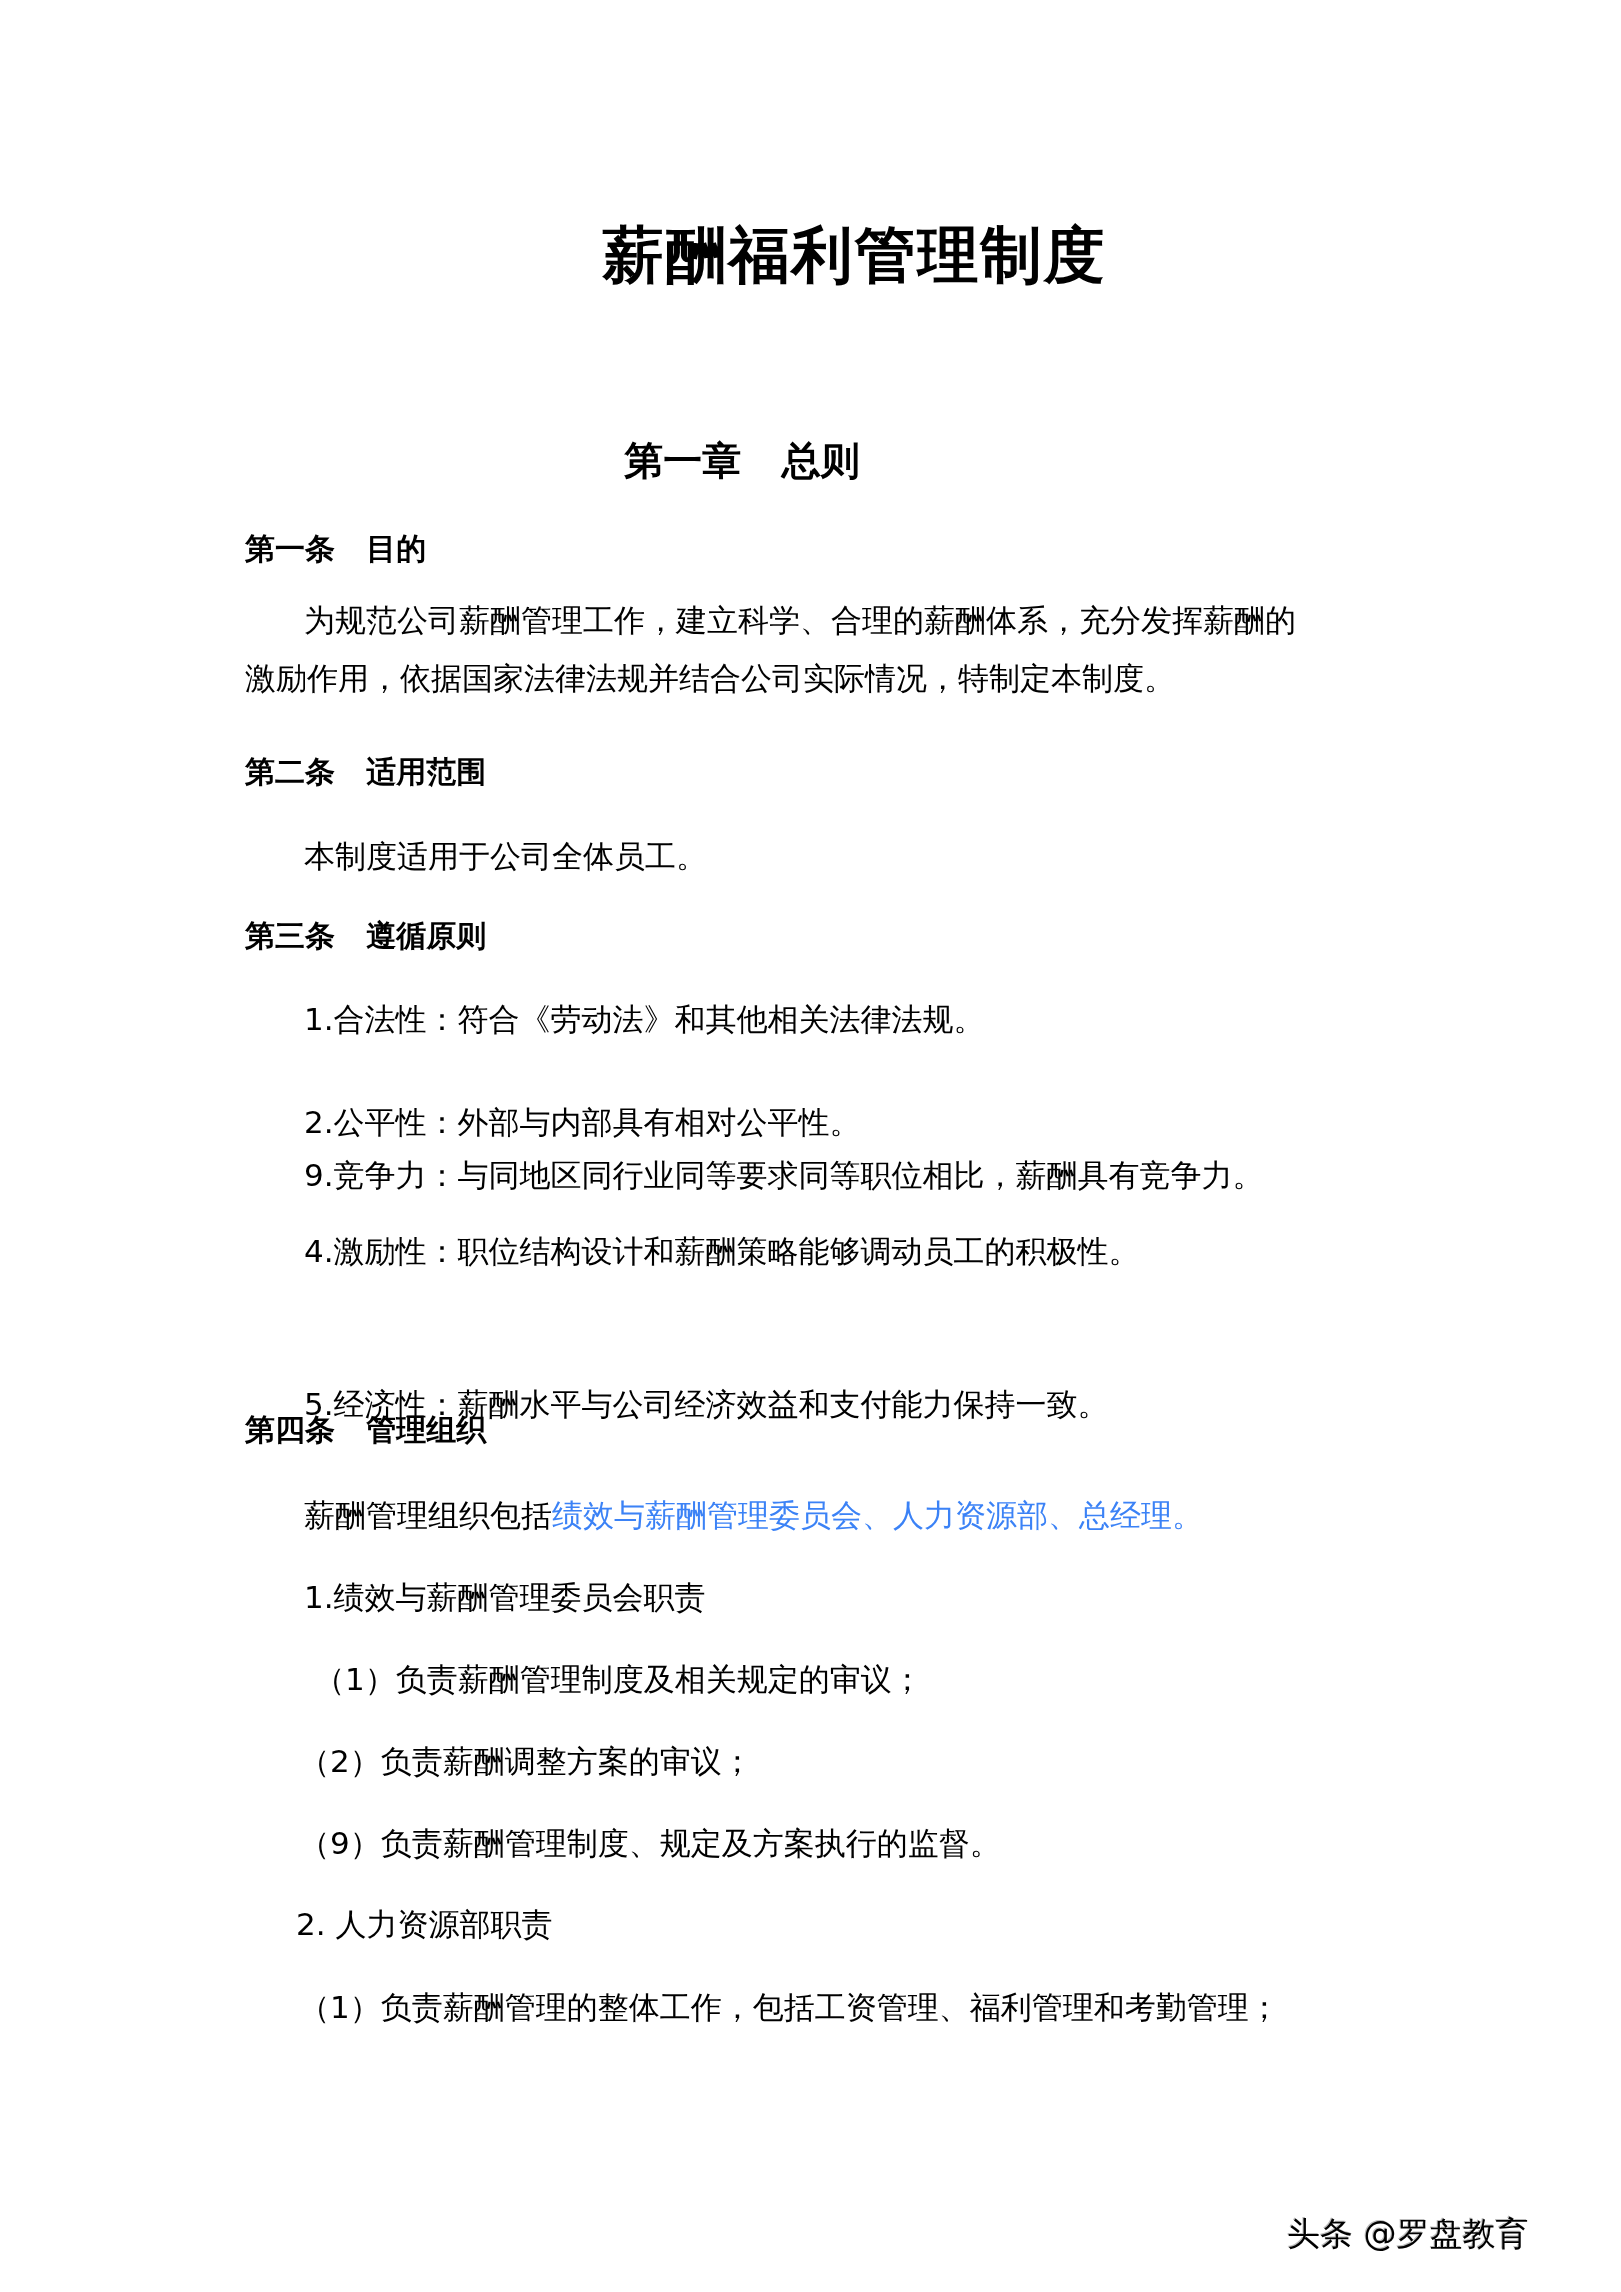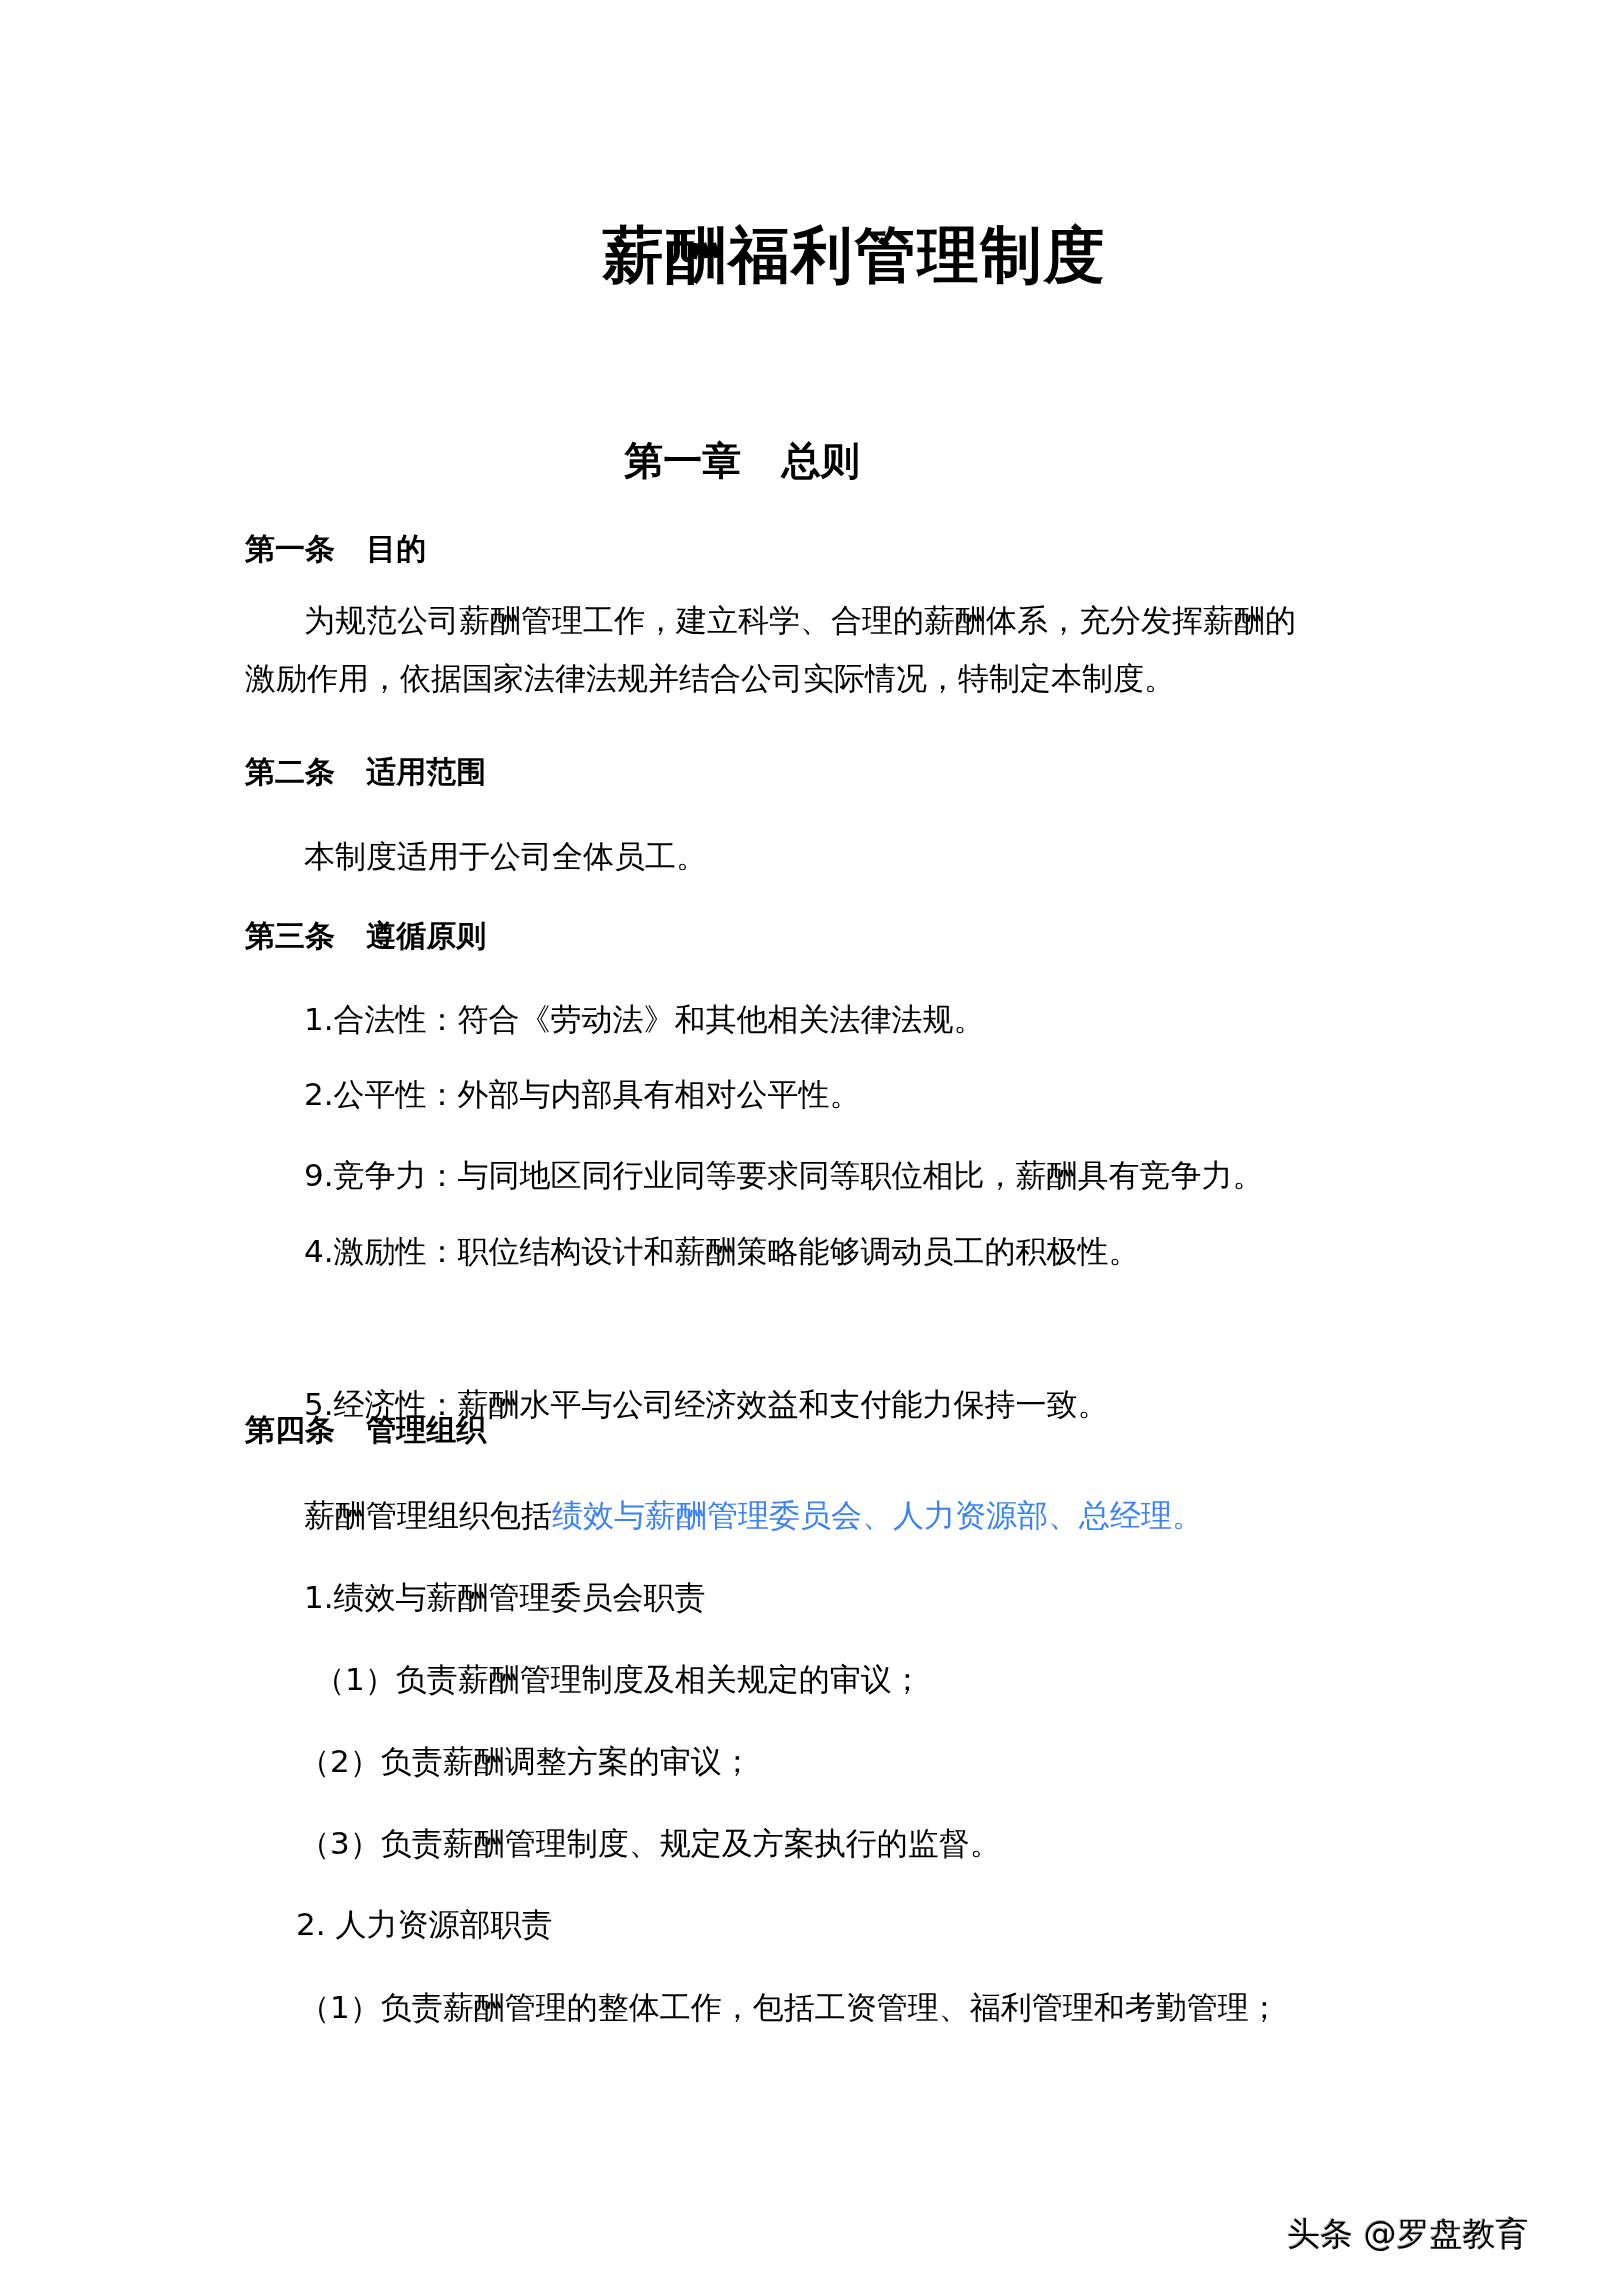--- a/index.html
+++ b/index.html
@@ -88,33 +88,33 @@
 
   <div class="article-heading" style="top:526px;">第一条   目的</div>
   <div class="para indent" style="top:597px;">为规范公司薪酬管理工作，建立科学、合理的薪酬体系，充分发挥薪酬的</div>
   <div class="para" style="top:655px;">激励作用，依据国家法律法规并结合公司实际情况，特制定本制度。</div>
 
   <div class="article-heading" style="top:749px;">第二条   适用范围</div>
   <div class="para indent" style="top:833px;">本制度适用于公司全体员工。</div>
 
   <div class="article-heading" style="top:913px;">第三条   遵循原则</div>
   <div class="para indent" style="top:996px;">1.合法性：符合《劳动法》和其他相关法律法规。</div>
-  <div class="para indent" style="top:1071px;text-align:center;">2.公平性：外部与内部具有相对公平性。</div>
+  <div class="para indent" style="top:1099px;text-align:center;">2.公平性：外部与内部具有相对公平性。</div>
   <div class="para indent" style="top:1152px;">9.竞争力：与同地区同行业同等要求同等职位相比，薪酬具有竞争力。</div>
   <div class="para indent" style="top:1228px;">4.激励性：职位结构设计和薪酬策略能够调动员工的积极性。</div>
   <div class="para indent" style="top:1381px;">5.经济性：薪酬水平与公司经济效益和支付能力保持一致。</div>
 
   <div class="article-heading" style="top:1407px;">第四条   管理组织</div>
   <div class="para indent" style="top:1492px;">
     <span>薪酬管理组织包括</span><span class="highlight">绩效与薪酬管理委员会、人力资源部、总经理。</span>
   </div>
 
   <div class="para indent" style="top:1574px;">1.绩效与薪酬管理委员会职责</div>
   <div class="para indent-sub" style="top:1656px;">（1）负责薪酬管理制度及相关规定的审议；</div>
   <div class="para indent-sub2" style="top:1738px;">（2）负责薪酬调整方案的审议；</div>
-  <div class="para indent-sub2" style="top:1820px;">（3）负责薪酬管理制度、规定及方案执行的监督。</div>
+  <div class="para indent-sub2" style="top:1820px;">（9）负责薪酬管理制度、规定及方案执行的监督。</div>
 
   <div class="para" style="top:1901px; left:296px;">2. 人力资源部职责</div>
   <div class="para indent-sub2" style="top:1984px;">（1）负责薪酬管理的整体工作，包括工资管理、福利管理和考勤管理；</div>
 
   <div class="watermark">头条 @罗盘教育</div>
 </div>
 
 
 </body></html>

